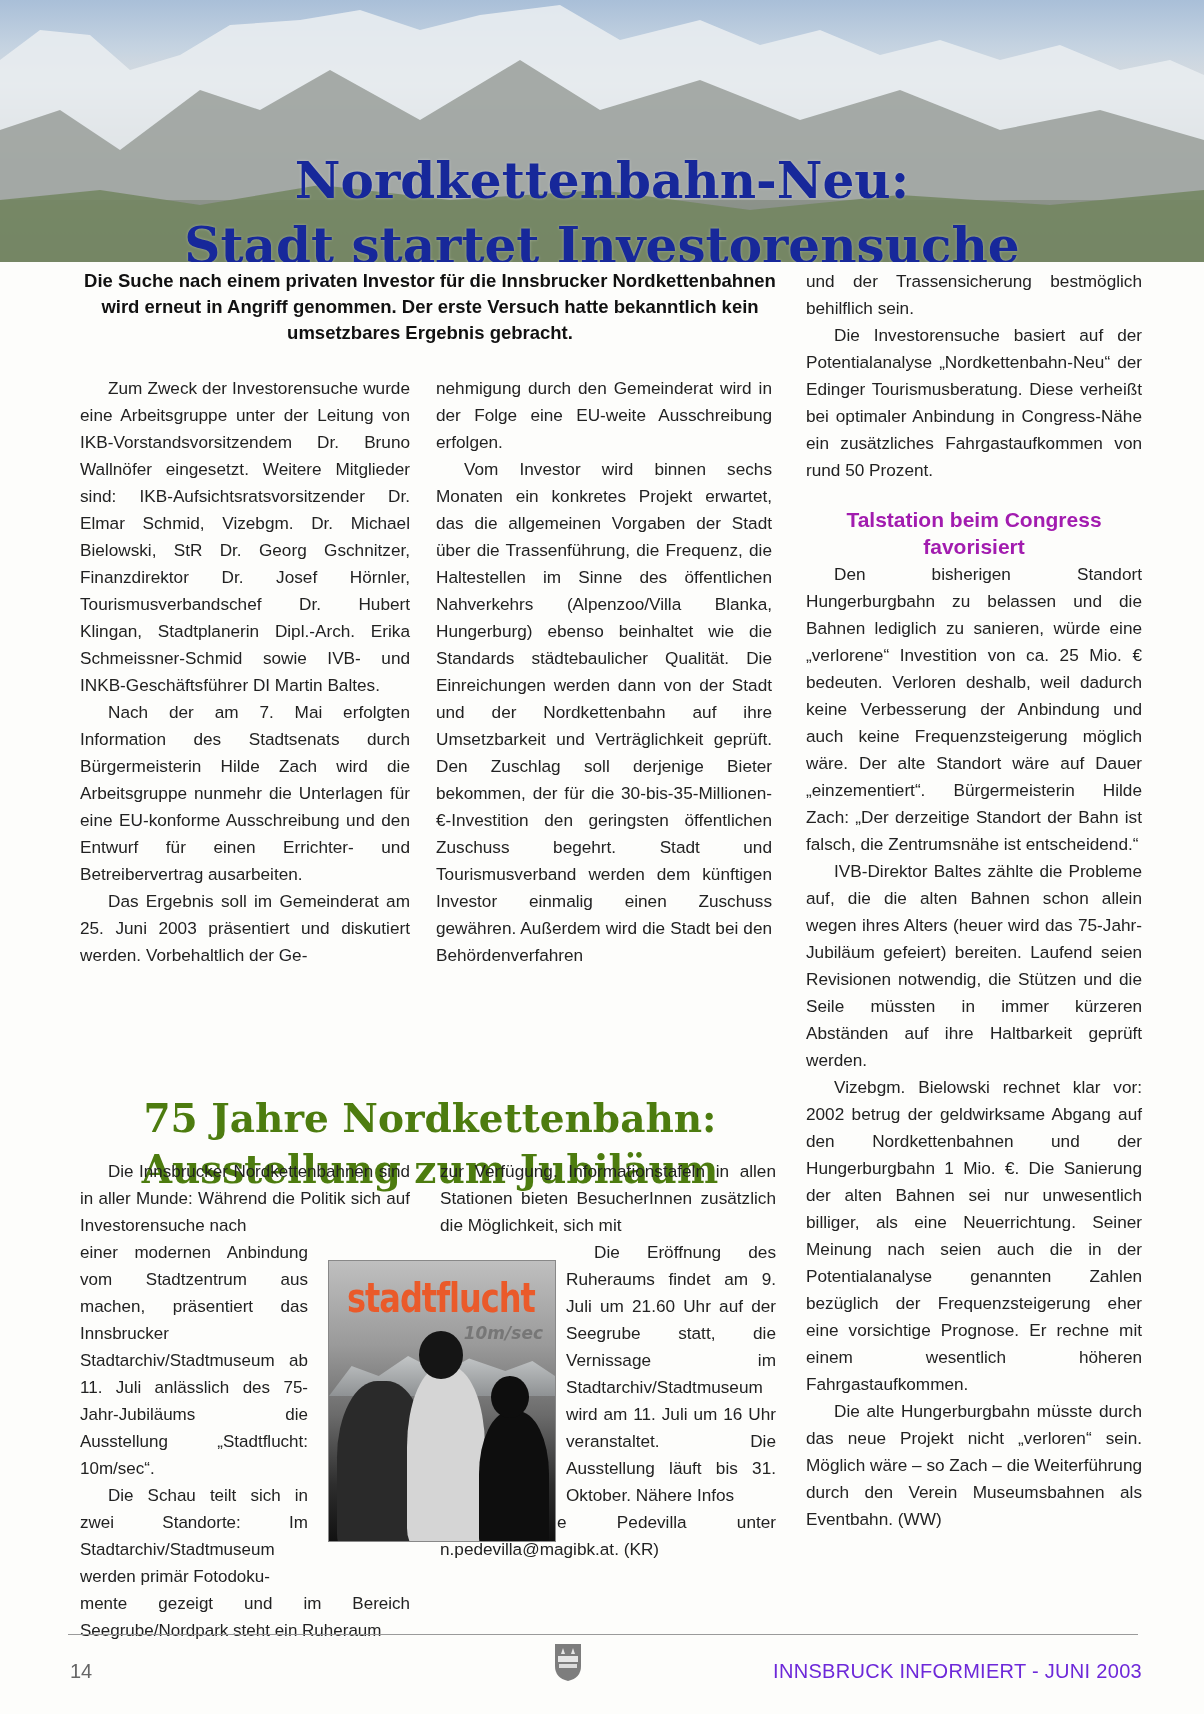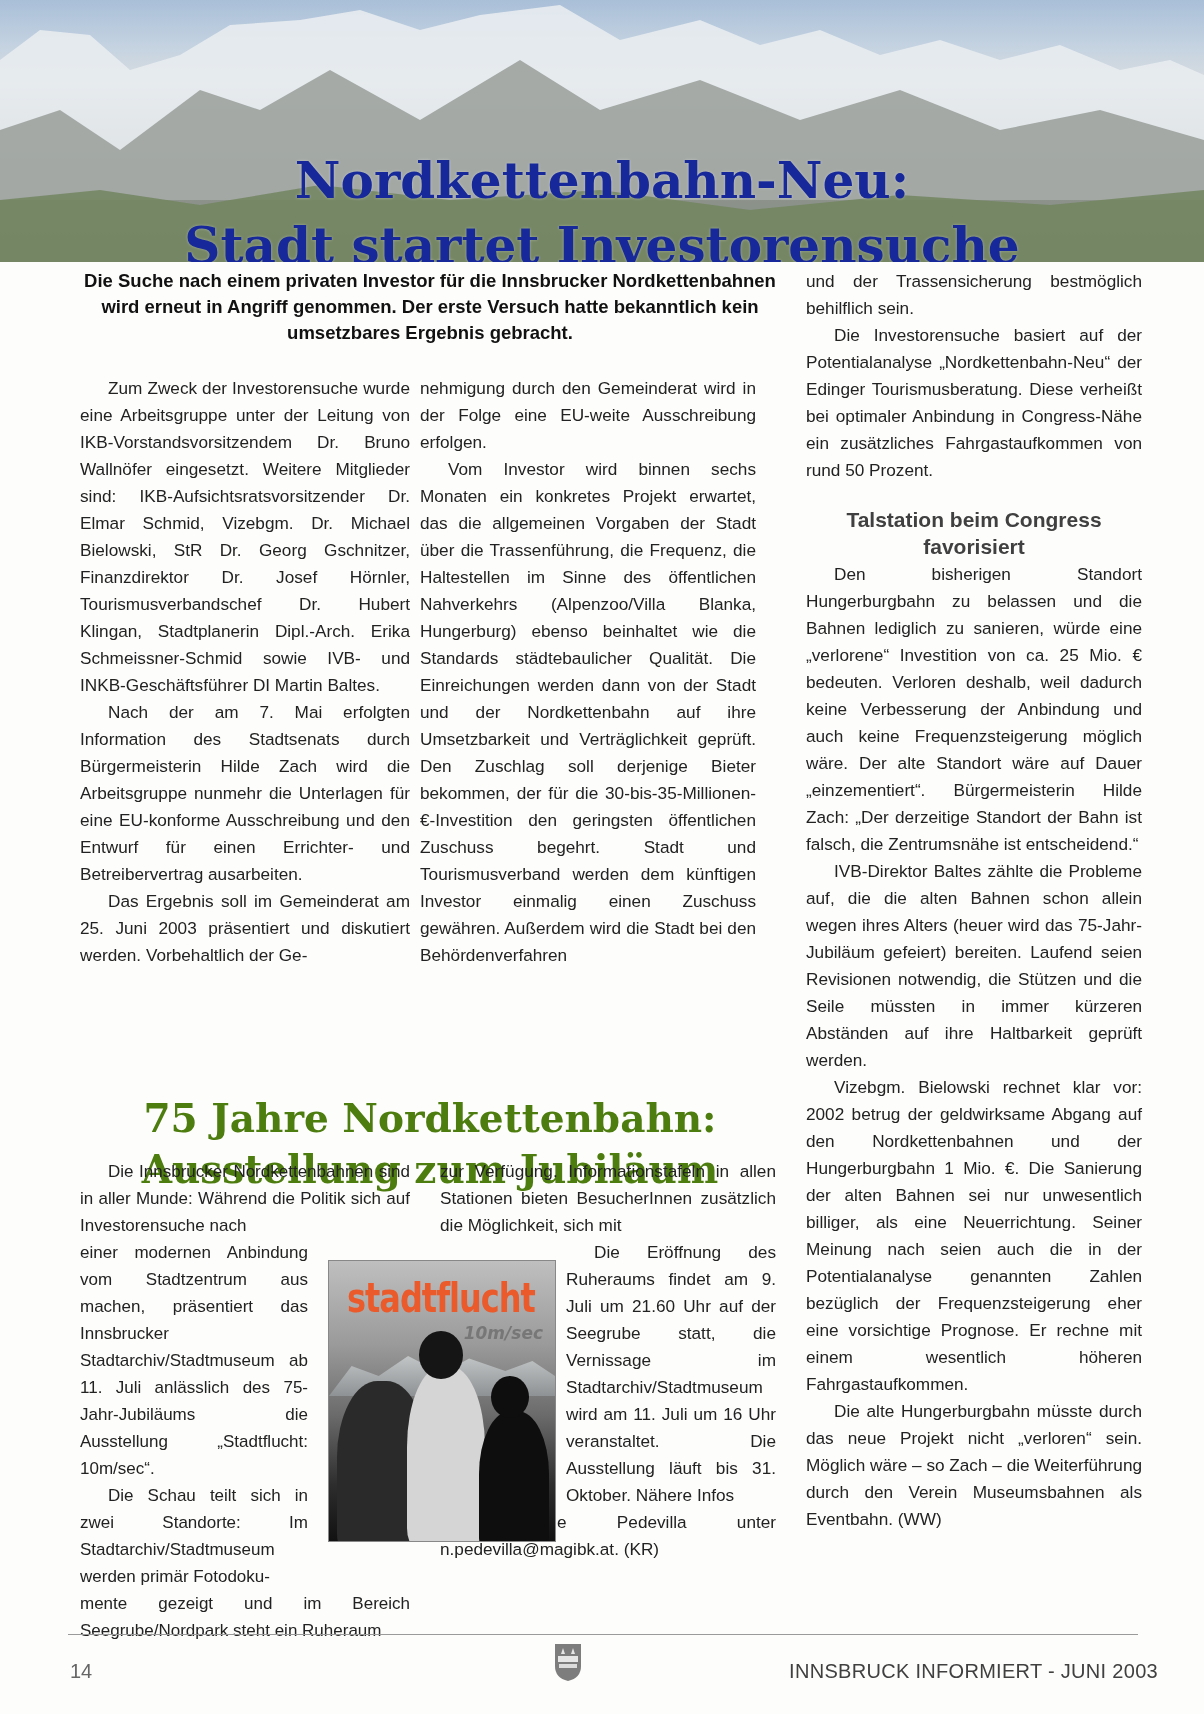--- a/index.html
+++ b/index.html
@@ -27,24 +27,24 @@
     position: absolute; left: 80px; top: 268px; width: 700px;
     font-weight: bold; font-size: 18.5px; line-height: 26px; text-align: center; color: #111;
   }
   .col {
     position: absolute; font-size: 17.2px; line-height: 27px; text-align: justify; color: #222;
     hyphens: manual;
   }
   .col p { margin: 0; text-indent: 28px; }
   .col p.noindent { text-indent: 0; }
   .c1 { left: 80px; top: 375px; width: 330px; }
-  .c2 { left: 420px; top: 375px; width: 336px; }
+  .c2 { left: 436px; top: 375px; width: 336px; }
   .c3 { left: 806px; top: 268px; width: 336px; }
   .subhead {
-    text-align: center; font-weight: bold; color: #404040; font-size: 21px; line-height: 27px;
+    text-align: center; font-weight: bold; color: #a21caf; font-size: 21px; line-height: 27px;
     margin: 22px 0 1px 0; text-indent: 0;
   }
 
   .h2 {
     position: absolute; left: 60px; width: 740px; text-align: center;
     font-family: "DejaVu Serif", "Liberation Serif", serif; font-weight: bold;
     color: #4d7c0f; font-size: 39px; line-height: 50px; margin-top: 41px;
   }
   .h2.l1 { top: 1052px; }
   .h2.l2 { top: 1103px; }
@@ -71,21 +71,21 @@
   .cover .f1 { left: 8px; top: 120px; width: 90px; height: 170px; background: #2a2a2a; }
   .cover .f2 { left: 78px; top: 105px; width: 78px; height: 180px; background: #d5d5d5; }
   .cover .f2h { left: 90px; top: 70px; width: 44px; height: 48px; border-radius: 50%; background: #151515; }
   .cover .f3 { left: 150px; top: 150px; width: 70px; height: 140px; background: #0e0e0e; }
   .cover .f3h { left: 162px; top: 115px; width: 38px; height: 42px; border-radius: 50%; background: #0e0e0e; }
   .cover .mtn { position: absolute; left: 0; top: 85px; width: 226px; height: 50px;
     background: linear-gradient(180deg, #cfd2d3, #8f9294); clip-path: polygon(0 100%, 10% 40%, 22% 60%, 35% 20%, 50% 55%, 62% 25%, 78% 50%, 90% 30%, 100% 60%, 100% 100%); }
 
   .rule { position: absolute; left: 68px; top: 1634px; width: 1070px; height: 1px; background: #9a9a9a; }
   .page-num { position: absolute; left: 70px; top: 1660px; font-size: 20px; color: #666; }
-  .footer-right { position: absolute; right: 46px; top: 1660px; font-size: 20px; color: #404040; letter-spacing: 0.3px; }
+  .footer-right { position: absolute; right: 62px; top: 1660px; font-size: 20px; color: #6d28d9; letter-spacing: 0.3px; }
   .crest { position: absolute; left: 553px; top: 1642px; width: 30px; height: 40px; }
 </style>
 </head>
 <body>
 
 <div class="hero">
   <svg width="1204" height="262">
     <polygon points="0,60 40,30 90,35 130,70 180,55 230,25 300,20 360,10 420,30 480,15 560,5 620,40 700,20 760,45 820,30 880,55 940,40 1000,60 1060,45 1120,70 1170,60 1204,75 1204,200 0,200" fill="#e8ecef" opacity="0.9"></polygon>
     <polygon points="0,130 60,110 120,150 200,90 260,110 330,70 420,120 520,60 600,110 700,80 800,120 900,90 1000,130 1100,110 1204,140 1204,262 0,262" fill="#8f948f" opacity="0.75"></polygon>
     <polygon points="0,200 100,190 200,205 320,185 450,200 600,190 750,210 900,195 1050,205 1204,190 1204,262 0,262" fill="#72855f" opacity="0.85"></polygon>

